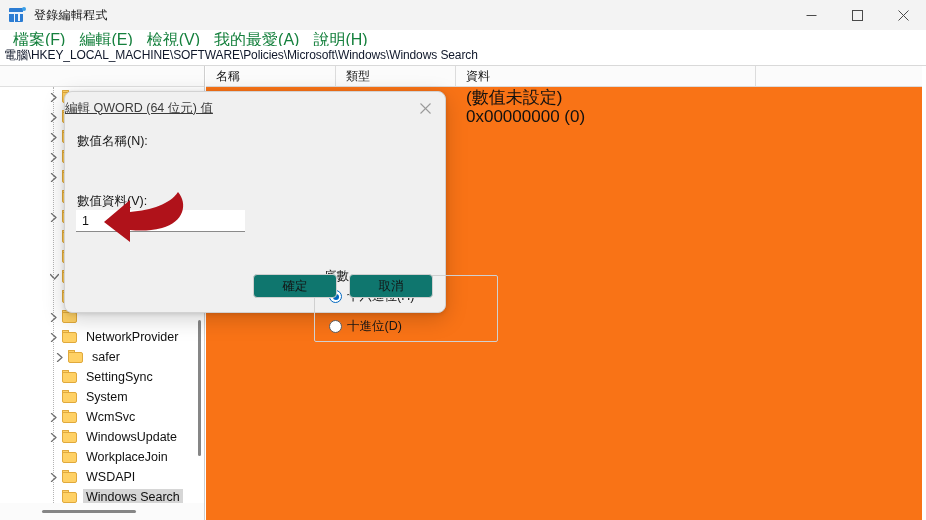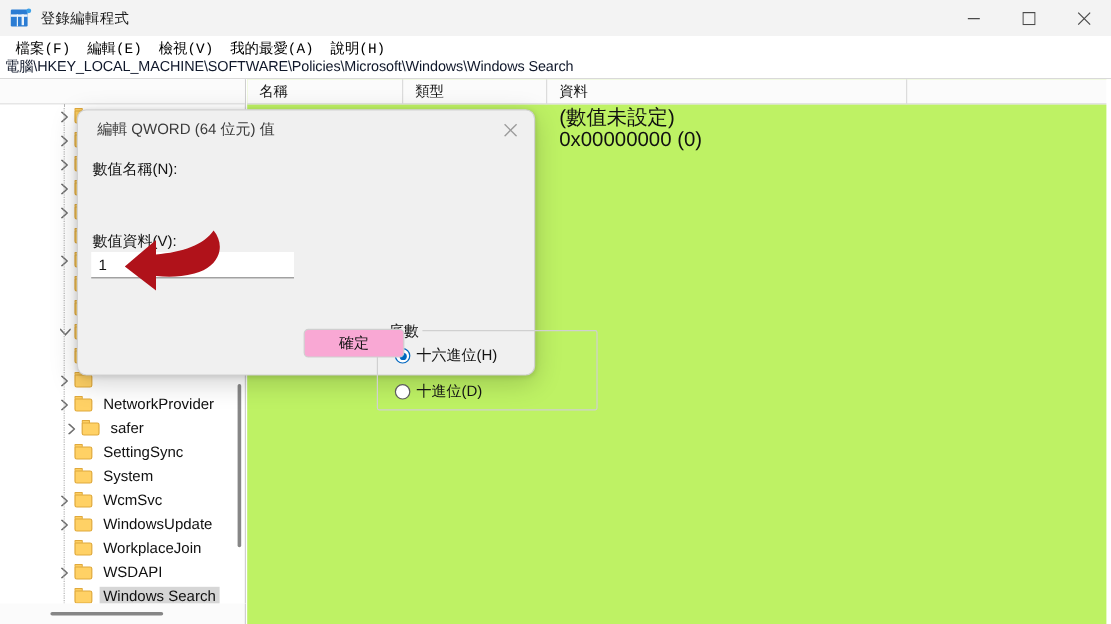--- a/index.html
+++ b/index.html
@@ -71,24 +71,23 @@
 
   
   .menubar {
     position: absolute; left: 0; top: 30px;
     width: 926px; height: 20px;
     background: #ffffff;
     display: flex; align-items: center;
     padding-left: 6px;
   }
   .menu-item {
-    font-size: 12px; color: #000000;
+    font-size: 16px; color: #15803d;
     padding: 1px 7px;
     white-space: nowrap;
-    font-family: Liberation Mono, monospace;
   }
 
   
   .addressbar {
     position: absolute; left: 0; top: 46px;
     width: 926px; height: 20px;
     background: #ffffff;
     border-bottom: 1px solid #d9d9d9;
     display: flex; align-items: center;
     padding-left: 4px;
@@ -190,21 +189,21 @@
   .tree-hscroll .thumb {
     position: absolute; left: 42px; top: 7px;
     width: 94px; height: 3px;
     background: #868686; border-radius: 2px;
   }
 
   
   .list-pane {
     position: absolute; left: 206px; top: 0;
     width: 720px; height: 454px;
-    background: #bef264;
+    background: #f97316;
   }
   .list-header {
     position: absolute; left: 0; top: 0;
     width: 720px; height: 21px;
     background: #fbfbfb;
     border-bottom: 1px solid #dcdcdc;
     display: flex;
   }
   .col-head {
     position: relative;
@@ -237,21 +236,22 @@
     border-radius: 8px;
     box-shadow: 0 6px 22px rgba(0,0,0,.18), 0 1px 4px rgba(0,0,0,.12);
   }
   .dlg-titlebar {
     position: absolute; left: 0; top: 0;
     width: 100%; height: 32px;
     display: flex; align-items: center;
   }
   .dlg-title {
     font-size: 12.5px; color: #3b3b3b;
-    margin-left: 16px;
+    margin-left: 0;
+    text-decoration: underline;
   }
   .dlg-close {
     position: absolute; right: 0; top: 0;
     width: 40px; height: 32px;
     display: flex; align-items: center; justify-content: center;
     color: #9a9a9a;
     border-radius: 0 8px 0 0;
   }
 
   .dlg-label {
@@ -306,21 +306,21 @@
     position: absolute; left: 50%; top: 50%;
     transform: translate(-50%,-50%);
     width: 6px; height: 6px; border-radius: 50%;
     background: #0067c0;
   }
   .radio-label { font-size: 12.5px; color: #141414; white-space: nowrap; }
 
   .dlg-btn {
     position: absolute;
     width: 84px; height: 24px;
-    background: #f9a8d4;
+    background: #0f766e;
     border: 1px solid #cfcfcf;
     border-radius: 4px;
     font-family: "Liberation Sans", "DejaVu Sans", sans-serif;
     font-size: 12.5px; color: #141414;
     display: flex; align-items: center; justify-content: center;
   }
 
   
   .annotation {
     position: absolute;
@@ -684,20 +684,21 @@
     <div class="radio-row" style="left:264px; top:196px;">
       <span class="radio checked"></span>
       <span class="radio-label">十六進位(H)</span>
     </div>
     <div class="radio-row" style="left:264px; top:226px;">
       <span class="radio"></span>
       <span class="radio-label">十進位(D)</span>
     </div>
 
     <button class="dlg-btn" style="left:188px; top:182px;">確定</button>
+    <button class="dlg-btn" style="left:284px; top:182px;">取消</button>
   </div>
 
   <div class="annotation">
     <svg width="110" height="70" viewBox="0 0 110 70">
       <path id="arrow-path" d="M 8 42
                L 34 20
                L 34 32
                C 56 30, 74 24, 82 12
                C 92 24, 88 42, 66 48
                C 54 51, 44 51, 34 50

